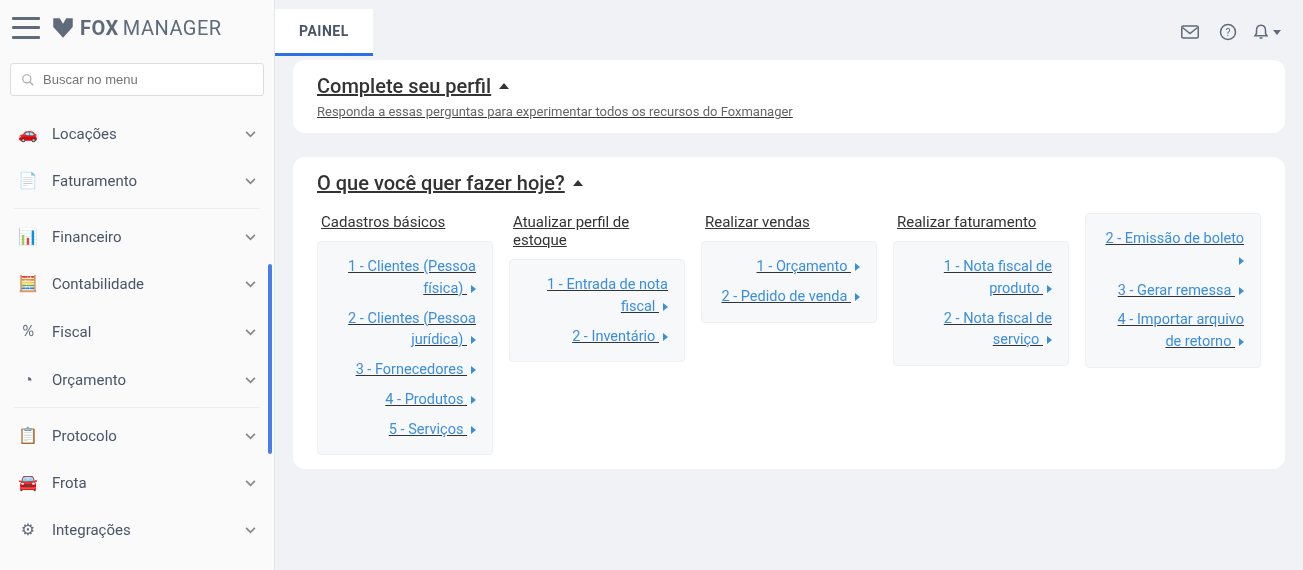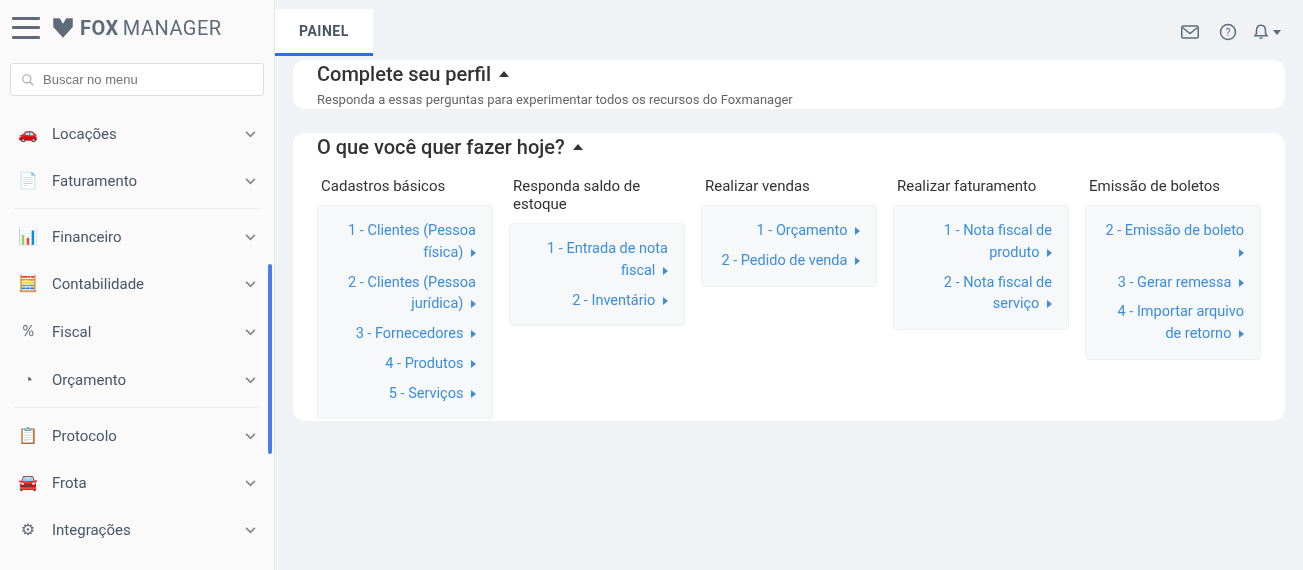--- a/index.html
+++ b/index.html
@@ -100,22 +100,23 @@
   width:38px; height:38px;
   display:flex; align-items:center; justify-content:center;
   color:#5f6b7a; font-size:18px; cursor:pointer;
 }
 
 .content { flex:1; overflow-y:auto; padding: 12px 18px; }
 
 .card {
   background:#fff;
   border-radius:12px;
-  padding: 2px 24px;
+  padding: 14px 24px;
   margin-bottom: 24px;
+  text-decoration: underline;
 }
 .card h2 {
   font-size:20px;
   font-weight:500;
   color:#333;
   display:flex;
   align-items:center;
   gap:8px;
 }
 .card .sub {
@@ -324,42 +325,41 @@
               <div class="col-title">Cadastros básicos</div>
               <div class="col-box">
                 <a>1 - Clientes (Pessoa física) <span class="caret-right"></span></a>
                 <a>2 - Clientes (Pessoa jurídica) <span class="caret-right"></span></a>
                 <a>3 - Fornecedores <span class="caret-right"></span></a>
                 <a>4 - Produtos <span class="caret-right"></span></a>
                 <a>5 - Serviços <span class="caret-right"></span></a>
               </div>
             </div>
             <div class="col">
-              <div class="col-title">Responda saldo de estoque</div>
+              <div class="col-title">Atualizar perfil de estoque</div>
               <div class="col-box">
                 <a>1 - Entrada de nota fiscal <span class="caret-right"></span></a>
                 <a>2 - Inventário <span class="caret-right"></span></a>
               </div>
             </div>
             <div class="col">
               <div class="col-title">Realizar vendas</div>
               <div class="col-box">
                 <a>1 - Orçamento <span class="caret-right"></span></a>
                 <a>2 - Pedido de venda <span class="caret-right"></span></a>
               </div>
             </div>
             <div class="col">
               <div class="col-title">Realizar faturamento</div>
               <div class="col-box">
                 <a>1 - Nota fiscal de produto <span class="caret-right"></span></a>
                 <a>2 - Nota fiscal de serviço <span class="caret-right"></span></a>
               </div>
             </div>
             <div class="col">
-              <div class="col-title">Emissão de boletos</div>
               <div class="col-box">
                 <a>2 - Emissão de boleto <span class="caret-right"></span></a>
                 <a>3 - Gerar remessa <span class="caret-right"></span></a>
                 <a>4 - Importar arquivo de retorno <span class="caret-right"></span></a>
               </div>
             </div>
           </div>
       </section>
 
     </div>

